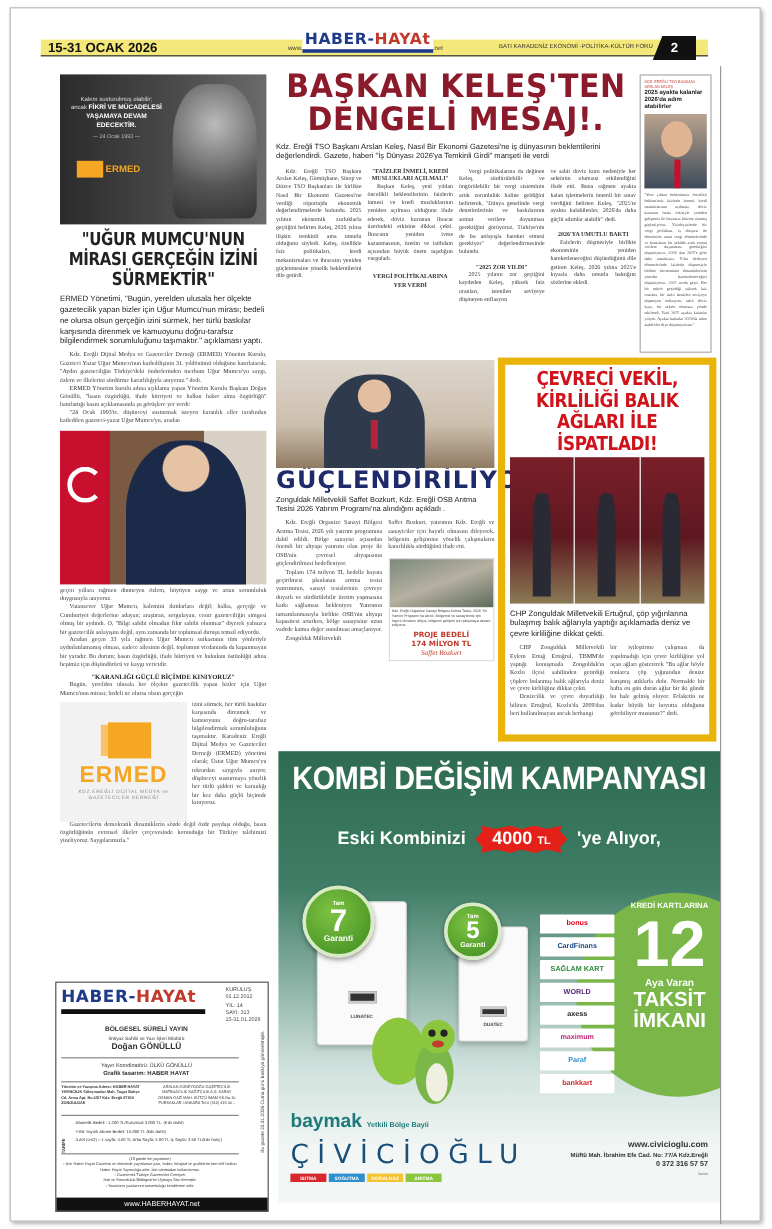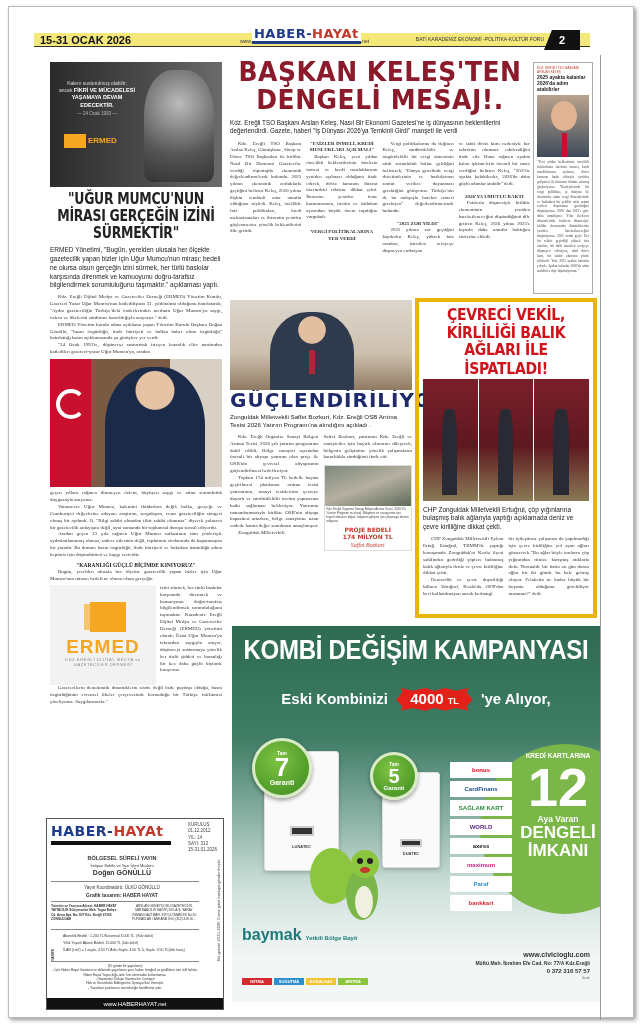--- a/index.html
+++ b/index.html
@@ -78,21 +78,21 @@
   .osb-title2{font-family:"DejaVu Sans",sans-serif;font-weight:bold;font-size:20px;color:#1f2a6b;text-align:center;line-height:1;letter-spacing:1px}
   .osb-lead{font-family:"Liberation Sans",sans-serif;font-size:6.2px;line-height:1.35;margin-top:3px}
   .cols2{display:grid;grid-template-columns:1fr 1fr;gap:5px;margin-top:4px}
   .osb-ad{background:#fff;border:1px solid #ddd;margin-top:4px}
   .osb-ad .aerial{height:40px;background:linear-gradient(160deg,#7d8a7c,#b6b0a1 50%,#5e6b5a)}
   .osb-ad .cap{font-family:"Liberation Sans",sans-serif;font-size:3px;line-height:1.3;padding:2px;color:#444}
   .osb-ad .price{font-family:"DejaVu Sans",sans-serif;font-weight:bold;color:#c0392b;font-size:6px;text-align:center;line-height:1.2}
   .osb-ad .sig{font-family:"Liberation Serif",serif;font-style:italic;color:#c0392b;font-size:6px;text-align:center;padding:2px}
 
   
-  .cevre{position:absolute;left:415px;top:298px;width:182px;height:320px;border:4px solid #eab308;padding:4px}
+  .cevre{position:absolute;left:415px;top:298px;width:182px;height:320px;border:6px solid #eab308;padding:4px}
   .cevre-title{font-family:"DejaVu Sans",sans-serif;font-weight:bold;font-size:14px;line-height:1.12;color:#d0121b;text-align:center;transform:scaleY(1.15);transform-origin:top;letter-spacing:-.3px}
   .cevre-photos{display:flex;gap:1px;margin-top:10px;height:122px}
   .cevre-photos div{flex:1;background:linear-gradient(180deg,#7a1f2a,#5e1820 55%,#8a7a55);position:relative}
   .cevre-photos div::after{content:"";position:absolute;left:35%;top:25%;width:28%;height:70%;background:#2a2a35;border-radius:30% 30% 0 0}
   .cevre-lead{font-family:"Liberation Sans",sans-serif;font-size:6.5px;line-height:1.35;margin-top:5px}
 
   
   .ad{position:absolute;left:232px;top:626px;width:368px;height:376px;background:linear-gradient(180deg,#2e6b52 0%,#3f7d66 30%,#cfe1dc 70%,#f2f6f5 88%);overflow:hidden}
   .ad-title{font-family:"Liberation Sans",sans-serif;font-weight:bold;font-size:24px;color:#fff;text-align:center;margin-top:10px;letter-spacing:-.3px;transform:scaleY(1.12)}
   .ad-line{font-family:"Liberation Sans",sans-serif;font-weight:bold;font-size:15px;color:#fff;text-align:center;line-height:1.25}
@@ -354,26 +354,27 @@
     <div style="color:#5a2a7a">WORLD</div>
     <div style="color:#222">axess</div>
     <div style="color:#c0267a">maximum</div>
     <div style="color:#2c8fce">Paraf</div>
     <div style="color:#d7282f">bankkart</div>
   </div>
   <div class="taksit-txt">
     <div class="k">KREDİ KARTLARINA</div>
     <div class="n">12</div>
     <div class="a">Aya Varan</div>
-    <div class="t">DENGELİ</div>
+    <div class="t">TAKSİT</div>
     <div class="t">İMKANI</div>
   </div>
 
   <div class="ad-bottom">
     <div class="baymak"><span>baymak</span><small>Yetkili Bölge Bayii</small></div>
+    <div class="civic">ÇİVİCİOĞLU</div>
     <div class="tags">
       <span style="background:#d7282f">ISITMA</span>
       <span style="background:#2c8fce">SOĞUTMA</span>
       <span style="background:#f4c430">DOĞALGAZ</span>
       <span style="background:#8cc63f">ARITMA</span>
     </div>
     <div class="contact">
       <div class="w">www.civicioglu.com</div>
       <div class="ad2">Müftü Mah. İbrahim Efe Cad. No: 77/A Kdz.Ereğli</div>
       <div class="p">0 372 316 57 57</div>

